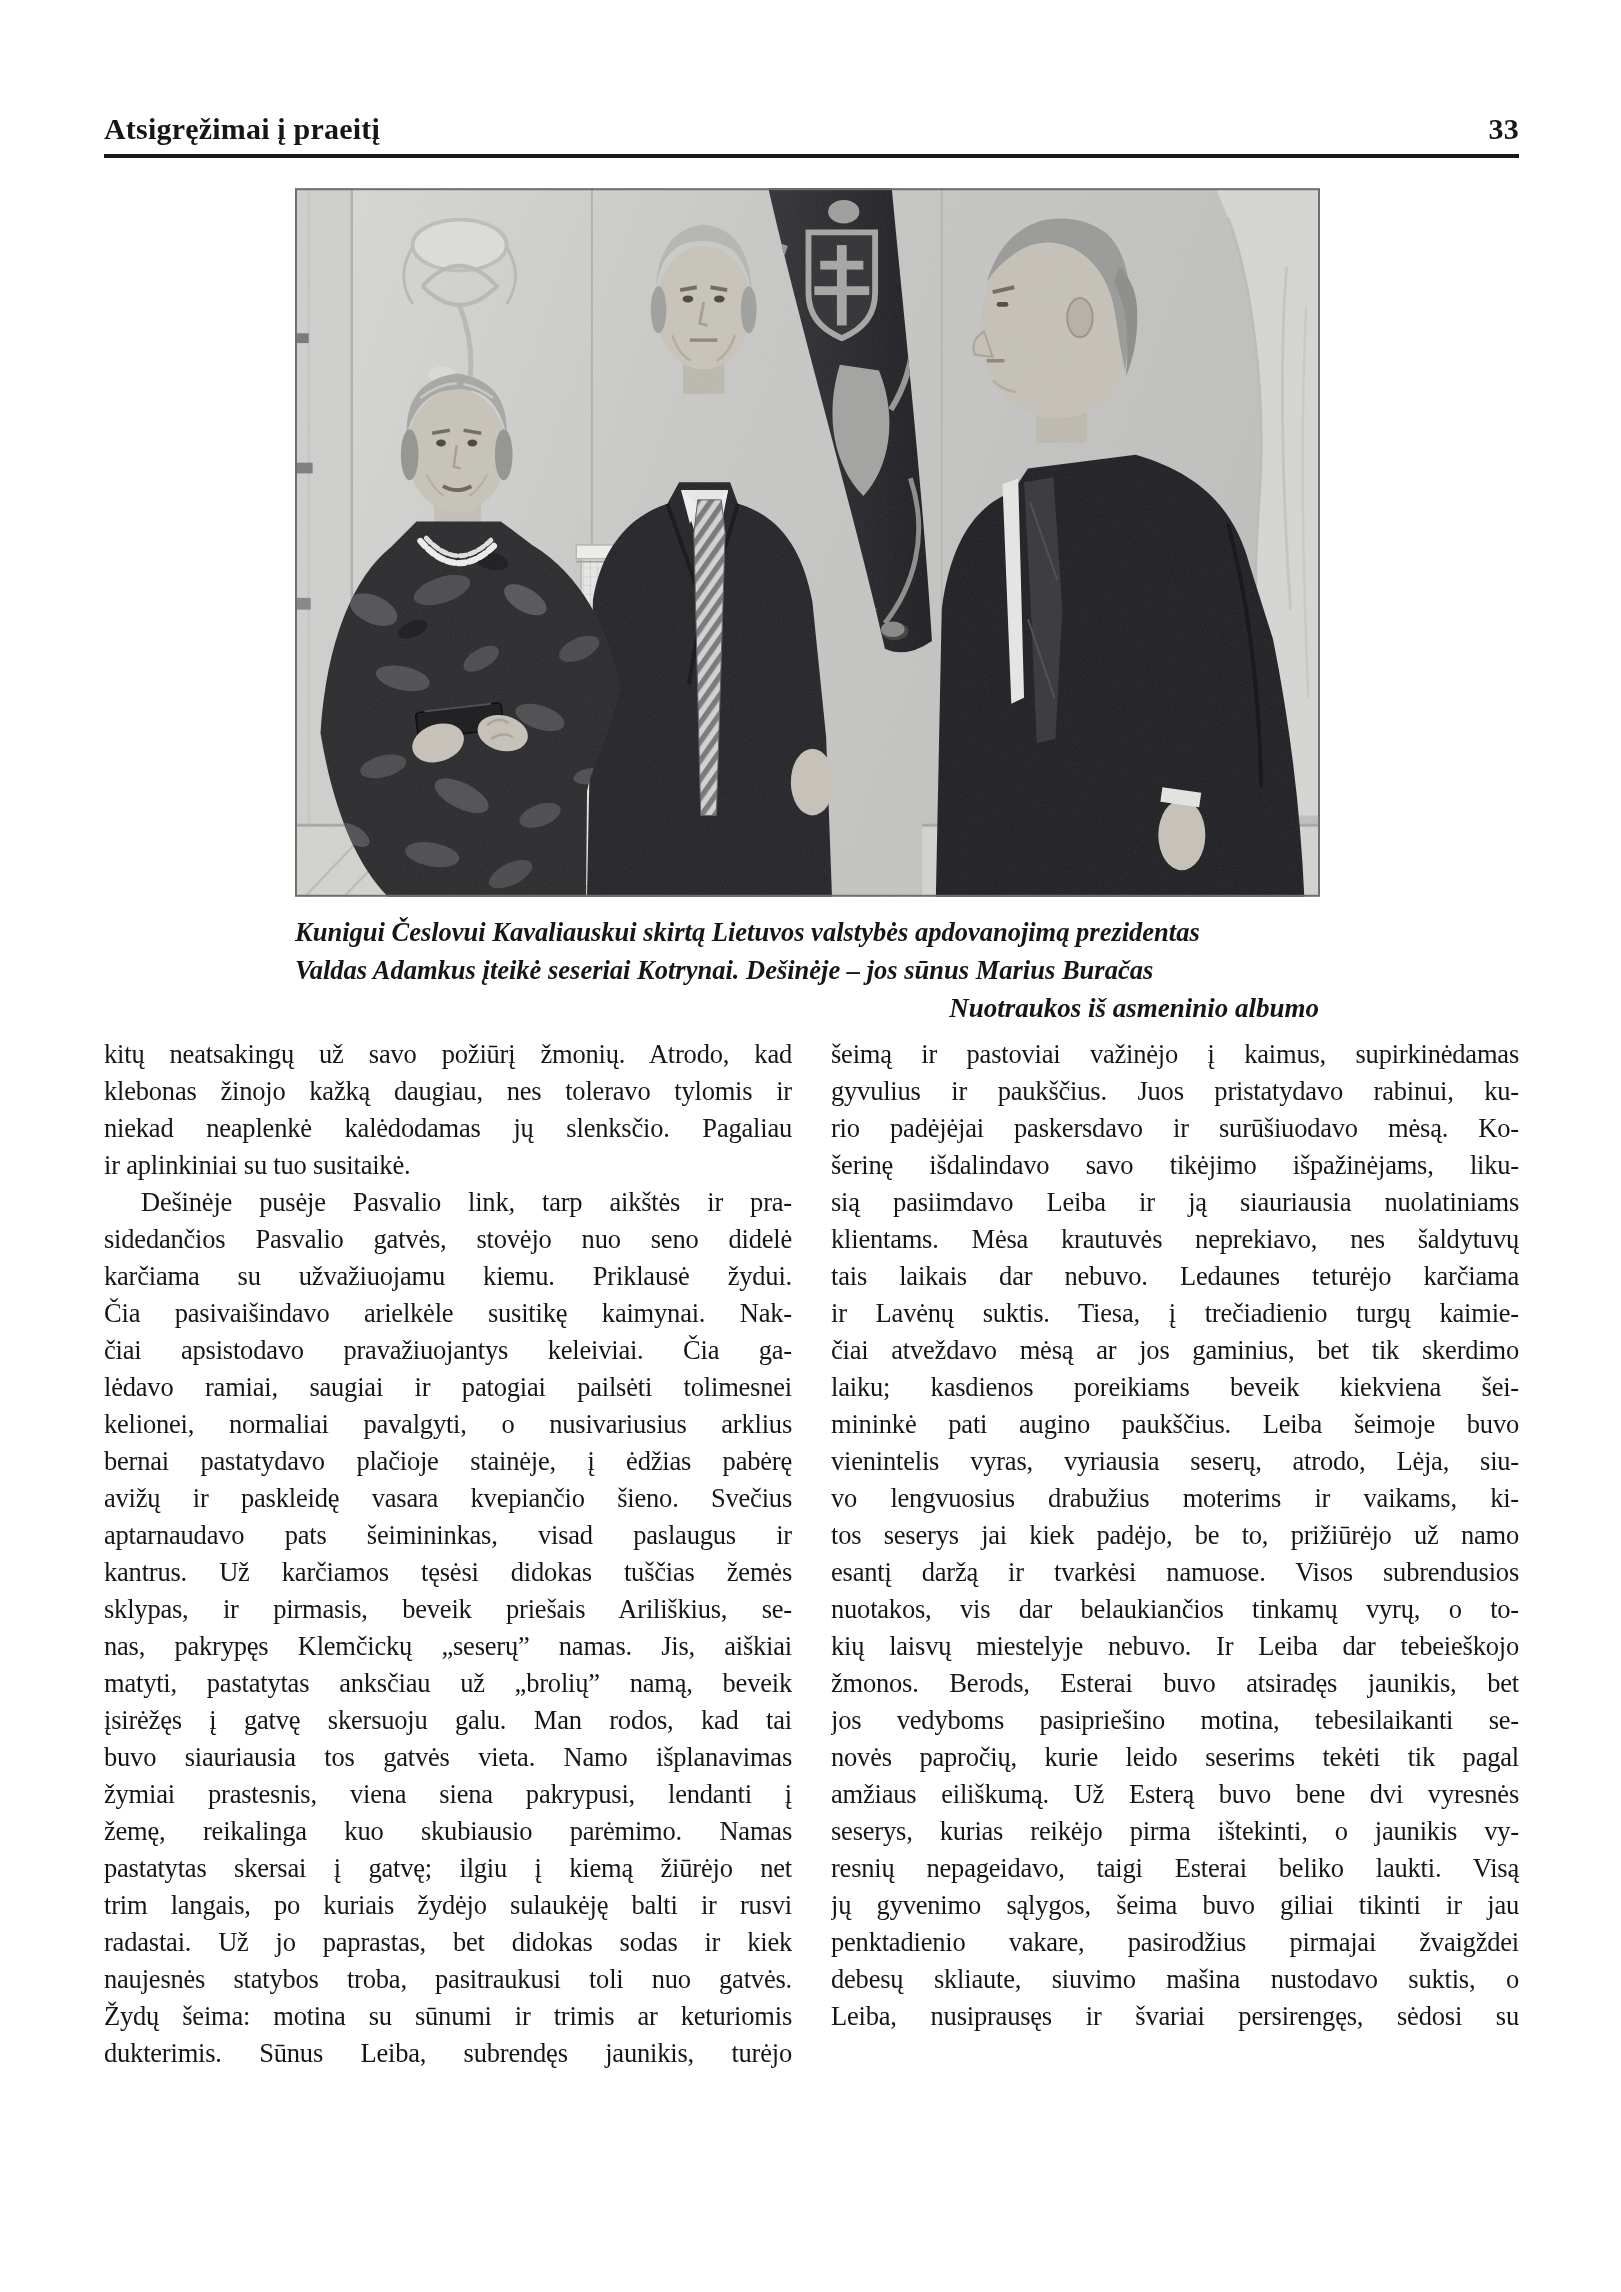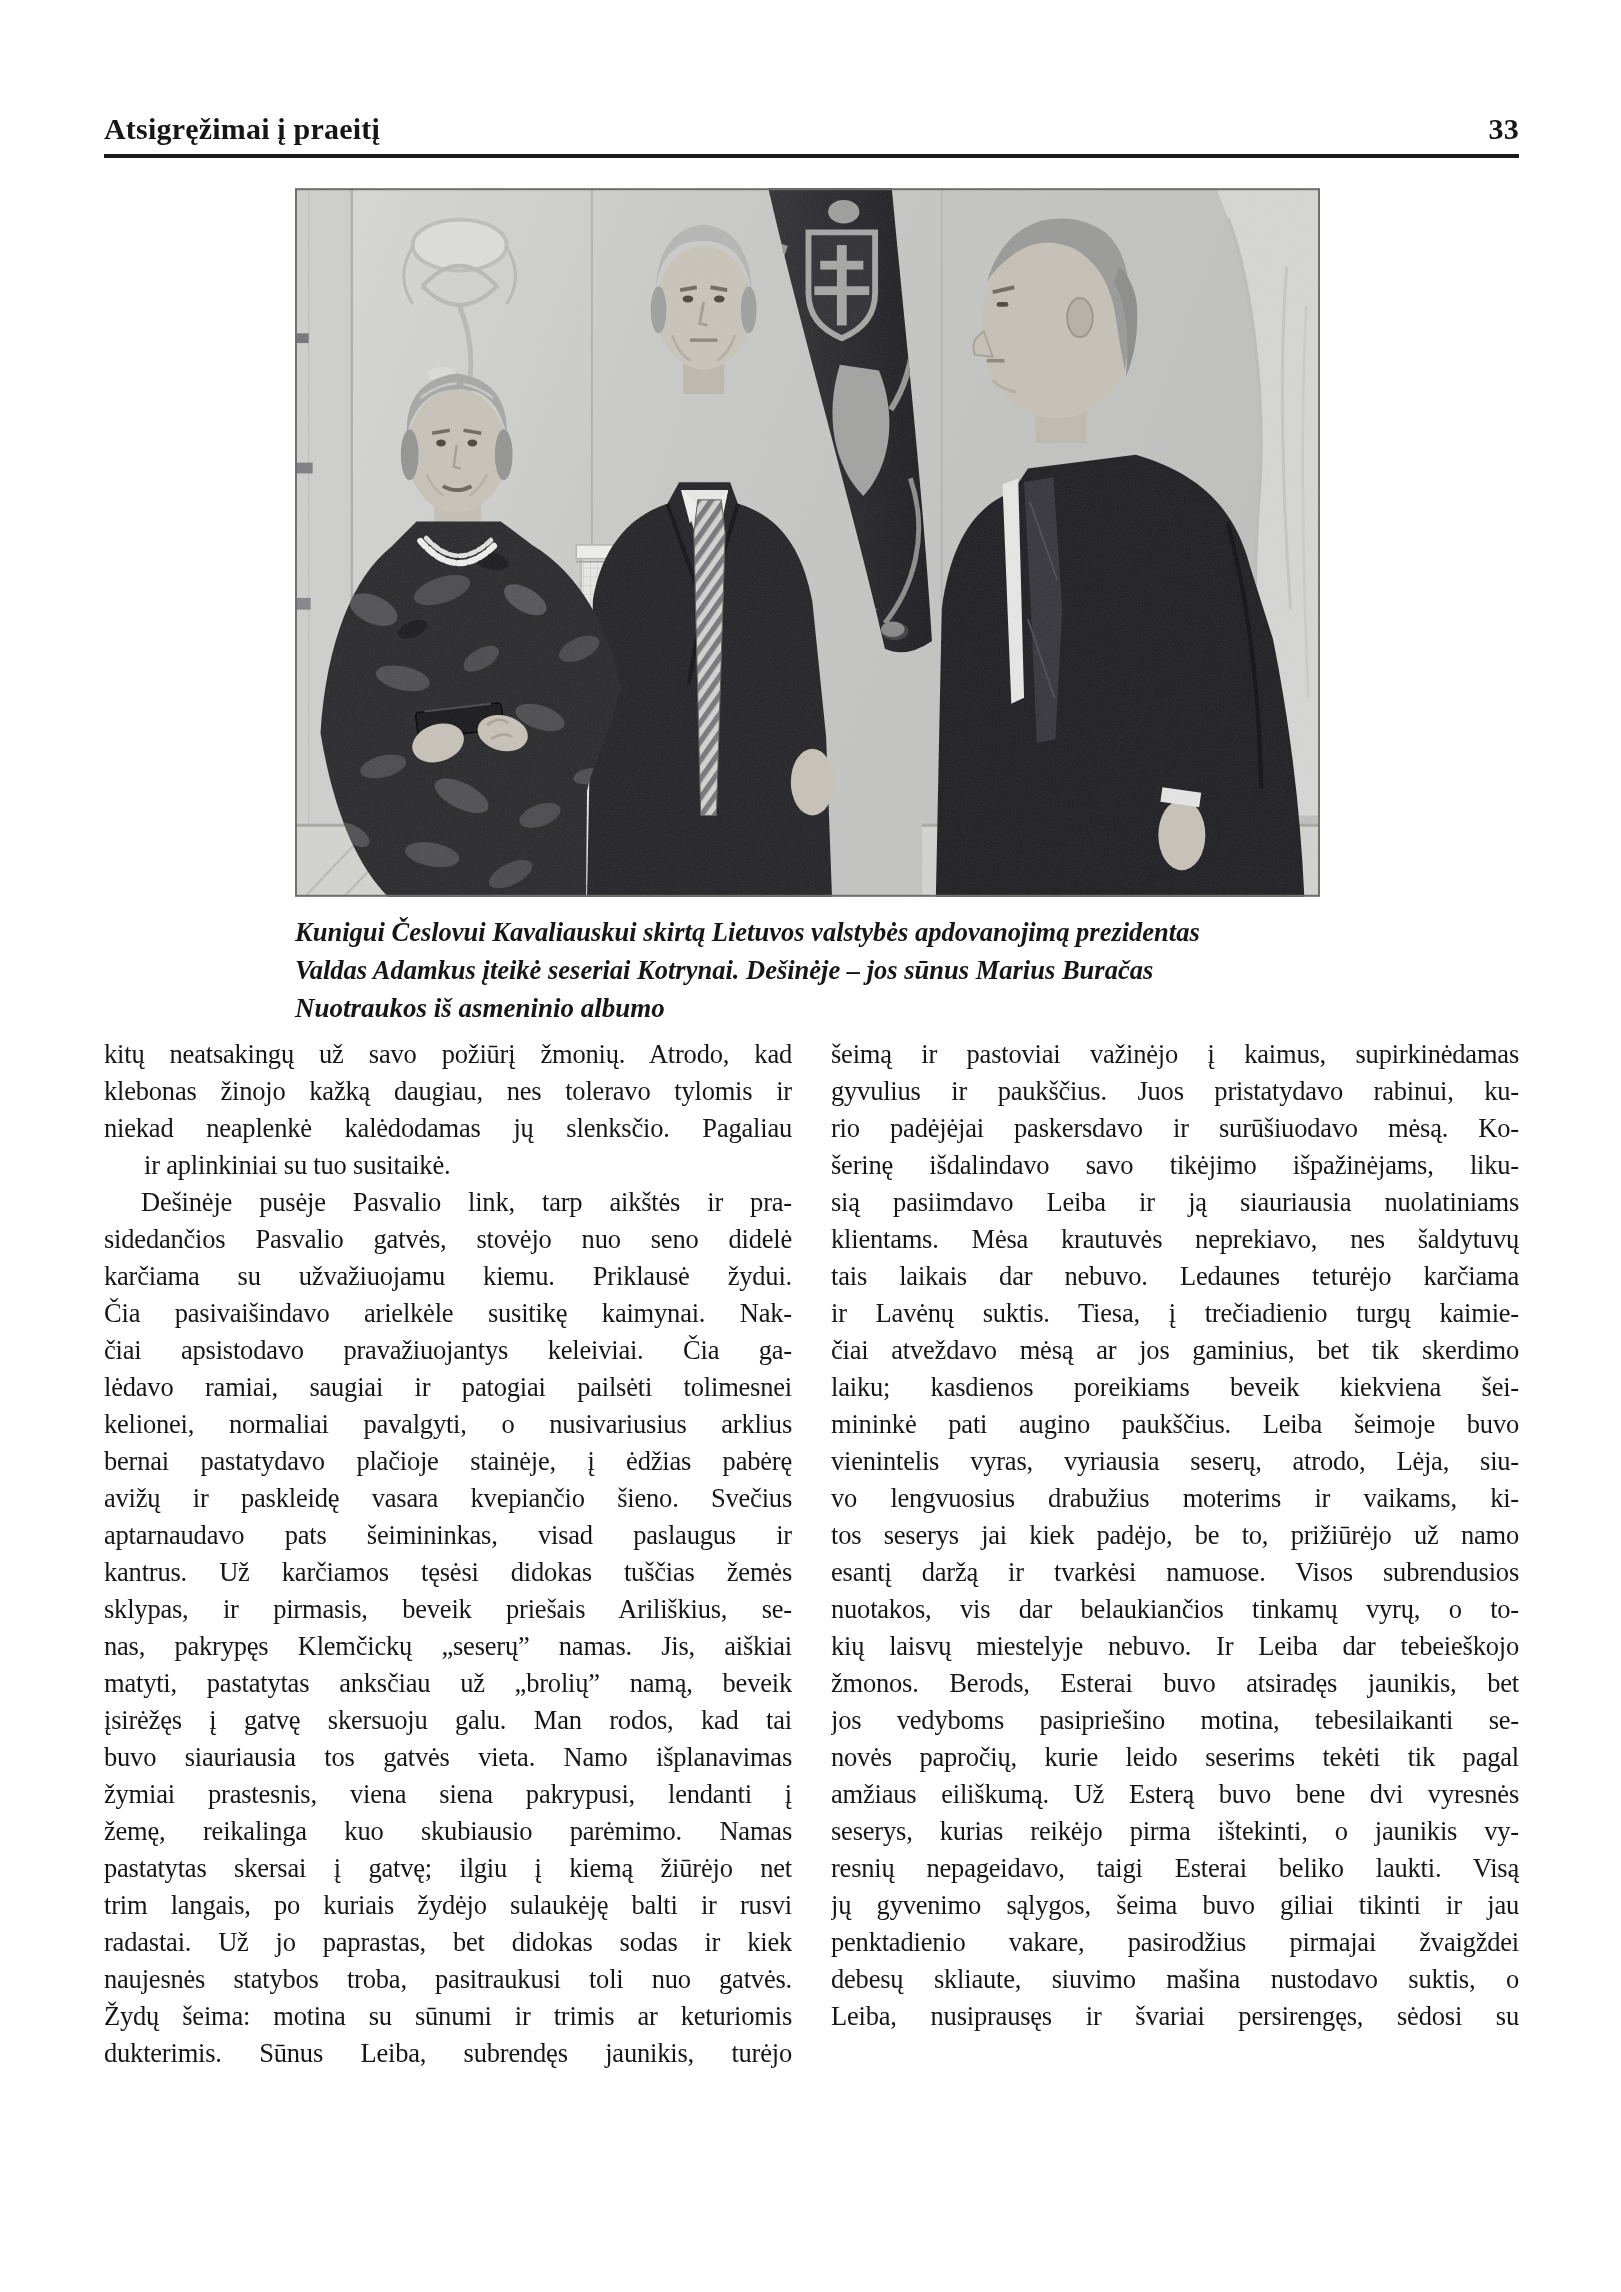--- a/index.html
+++ b/index.html
@@ -46,41 +46,42 @@
     position: absolute;
     left: 295px;
     top: 913px;
     width: 1024px;
     font-weight: bold;
     font-size: 26.5px;
     line-height: 38px;
   }
   .caption-line { text-align: left; font-style: italic; }
   .caption-credit {
+    text-align: right;
     font-style: italic;
     font-size: 27px;
     font-family: Liberation Serif, serif;
   }
   .column {
     position: absolute;
     top: 1036px;
     width: 688px;
     font-size: 26.5px;
     letter-spacing: -0.2px;
   }
   .column-left  { left: 104px; }
   .column-right { left: 831px; }
   .text-line {
     height: 37px;
     line-height: 37px;
     overflow: hidden;
     text-align: justify;
     text-align-last: justify;
   }
-  .text-line.para-end { text-align-last: left; margin-left: 40px; }
+  .text-line.para-end { text-align-last: left; }
   .text-line.indent { text-indent: 37px; }
 </style>
 </head>
 <body>
 
 <div class="page">
 
   <div class="running-header">
     <span>Atsigręžimai į praeitį</span>
     <span>33</span>

